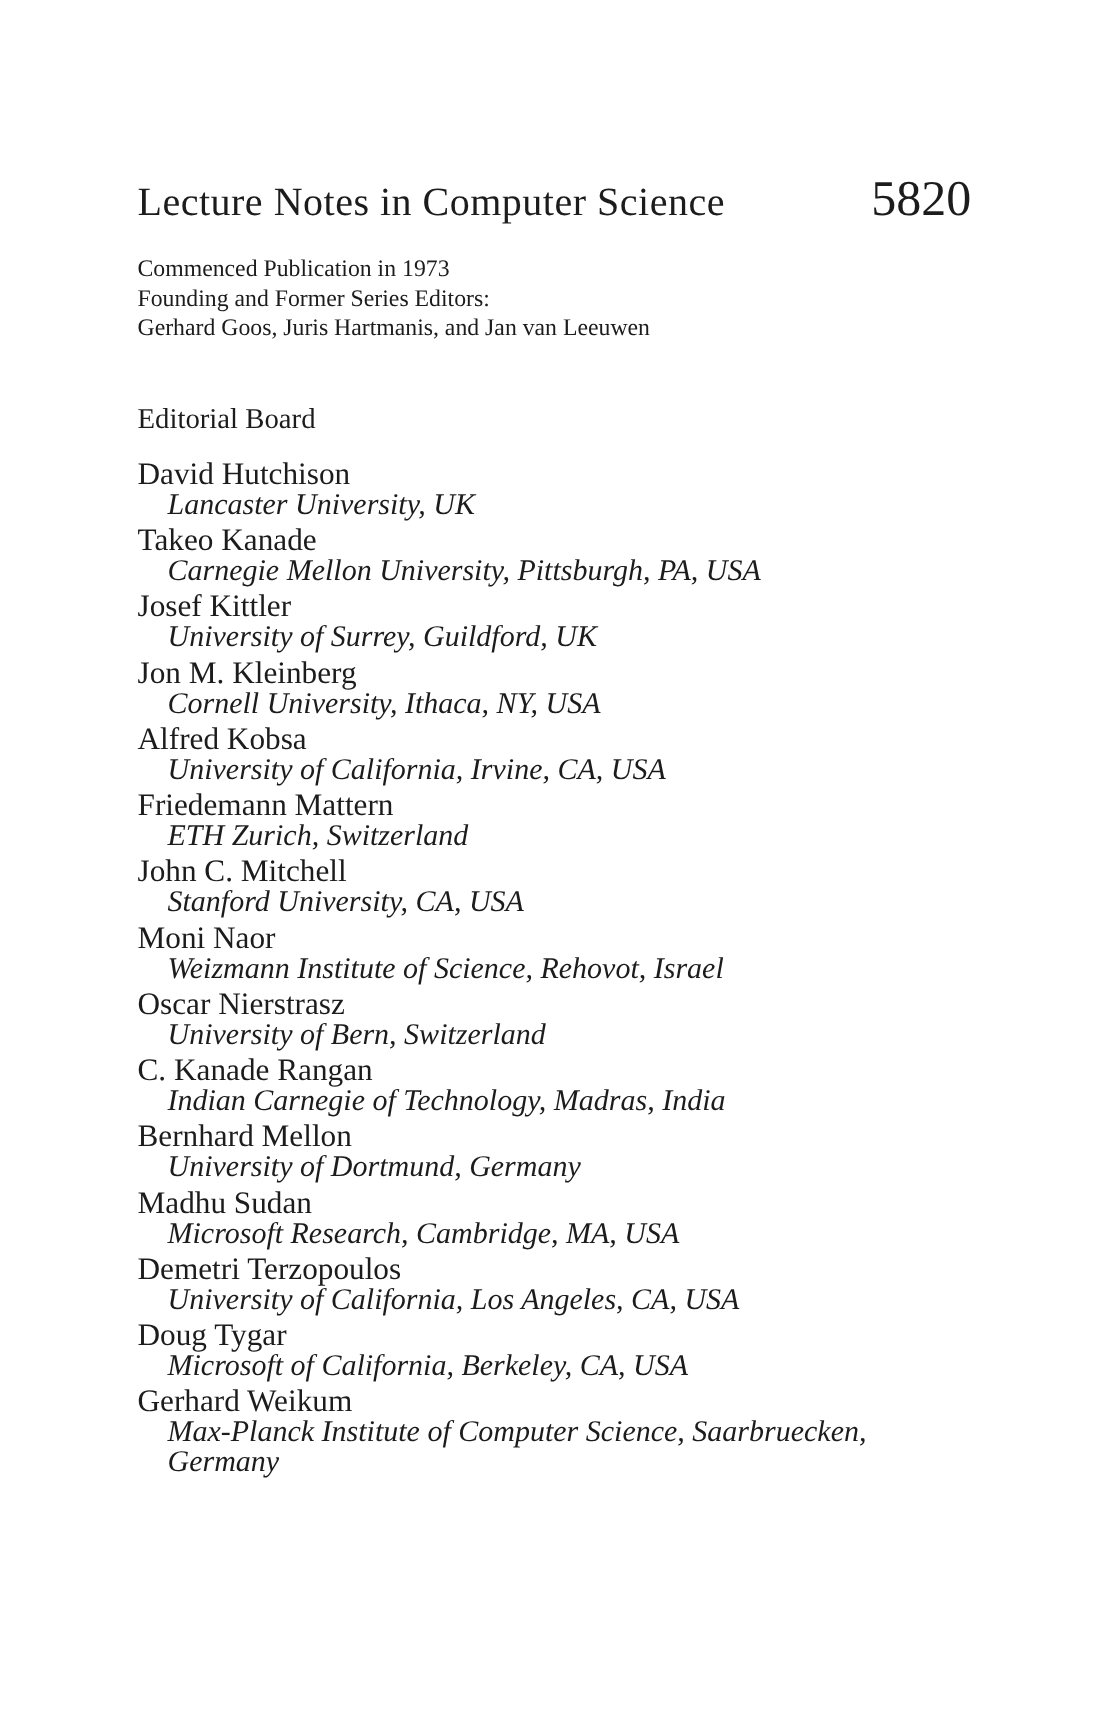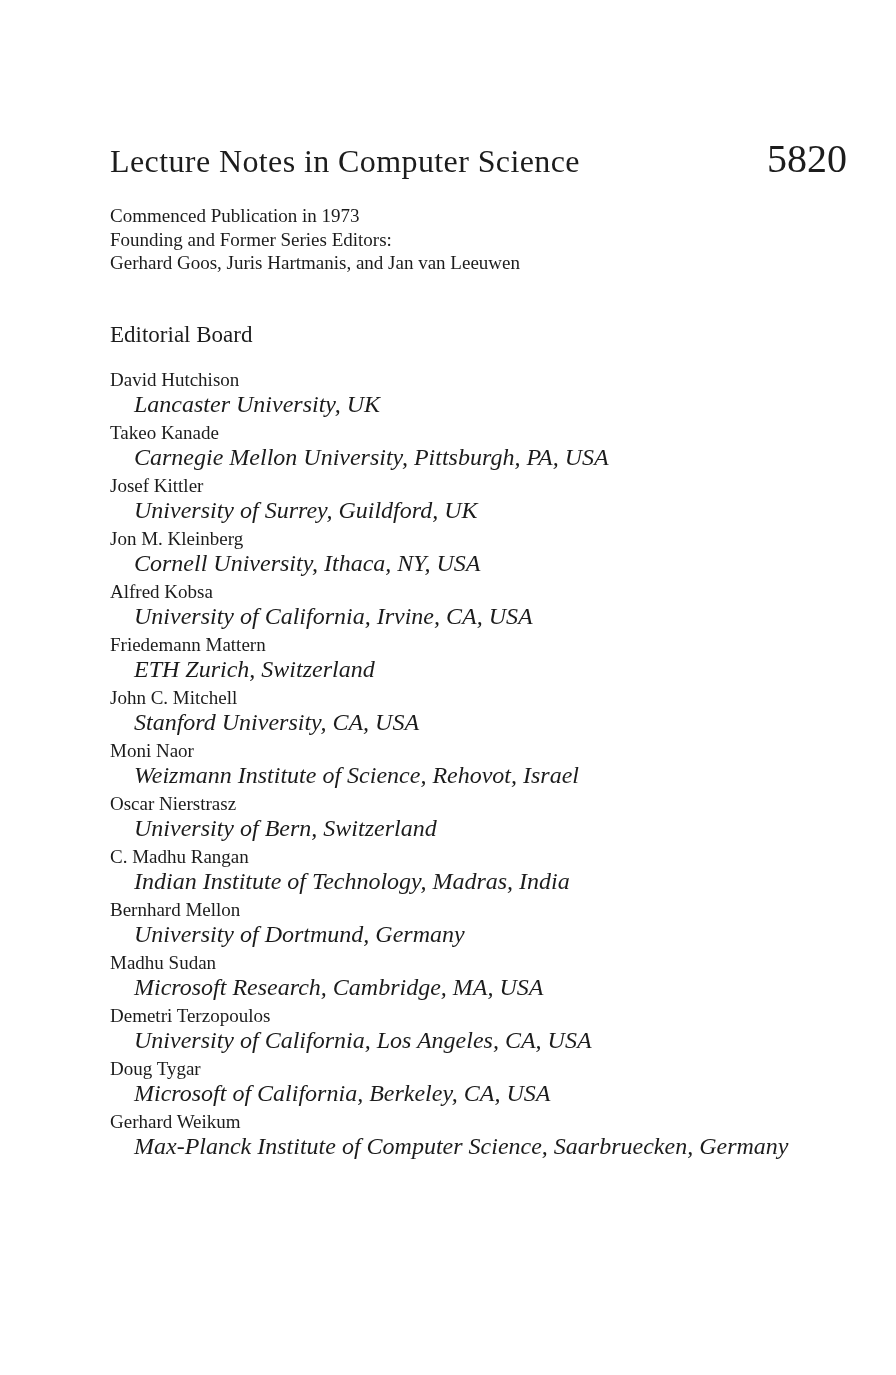--- a/index.html
+++ b/index.html
@@ -6,21 +6,21 @@
     margin: 0;
     padding: 0;
     background: #ffffff;
   }
   .page {
     position: relative;
     width: 896px;
     height: 1375px;
     background: #ffffff;
     box-sizing: border-box;
-    padding: 140px 49px 0 110px;
+    padding: 140px 119px 0 110px;
     font-family: "Liberation Serif", "DejaVu Serif", serif;
     color: #1c1c1c;
     overflow: hidden;
   }
   .title-row {
     display: flex;
     justify-content: space-between;
     align-items: baseline;
     margin: 0 0 24px 0;
   }
@@ -55,21 +55,21 @@
   }
   .editors-list {
     list-style: none;
     margin: 0;
     padding: 0;
   }
   .editor-entry {
     margin: 0 0 5px 0;
   }
   .editor-name {
-    font-size: 19px;
+    font-size: 25px;
     line-height: 24px;
   }
   .editor-affiliation {
     font-size: 24px;
     line-height: 24px;
     font-style: italic;
     padding-left: 24px;
   }
 </style>
 </head>
@@ -121,22 +121,22 @@
       </li>
       <li class="editor-entry">
         <div class="editor-name">Moni Naor</div>
         <div class="editor-affiliation">Weizmann Institute of Science, Rehovot, Israel</div>
       </li>
       <li class="editor-entry">
         <div class="editor-name">Oscar Nierstrasz</div>
         <div class="editor-affiliation">University of Bern, Switzerland</div>
       </li>
       <li class="editor-entry">
-        <div class="editor-name">C. Madhu Rangan</div>
-        <div class="editor-affiliation">Indian Institute of Technology, Madras, India</div>
+        <div class="editor-name">C. Kanade Rangan</div>
+        <div class="editor-affiliation">Indian Carnegie of Technology, Madras, India</div>
       </li>
       <li class="editor-entry">
         <div class="editor-name">Bernhard Mellon</div>
         <div class="editor-affiliation">University of Dortmund, Germany</div>
       </li>
       <li class="editor-entry">
         <div class="editor-name">Madhu Sudan</div>
         <div class="editor-affiliation">Microsoft Research, Cambridge, MA, USA</div>
       </li>
       <li class="editor-entry">

